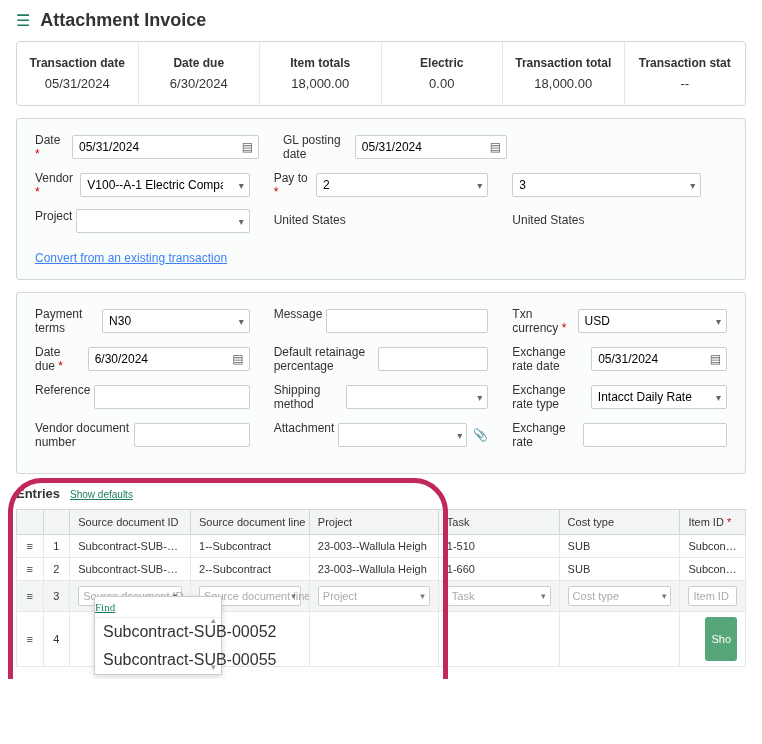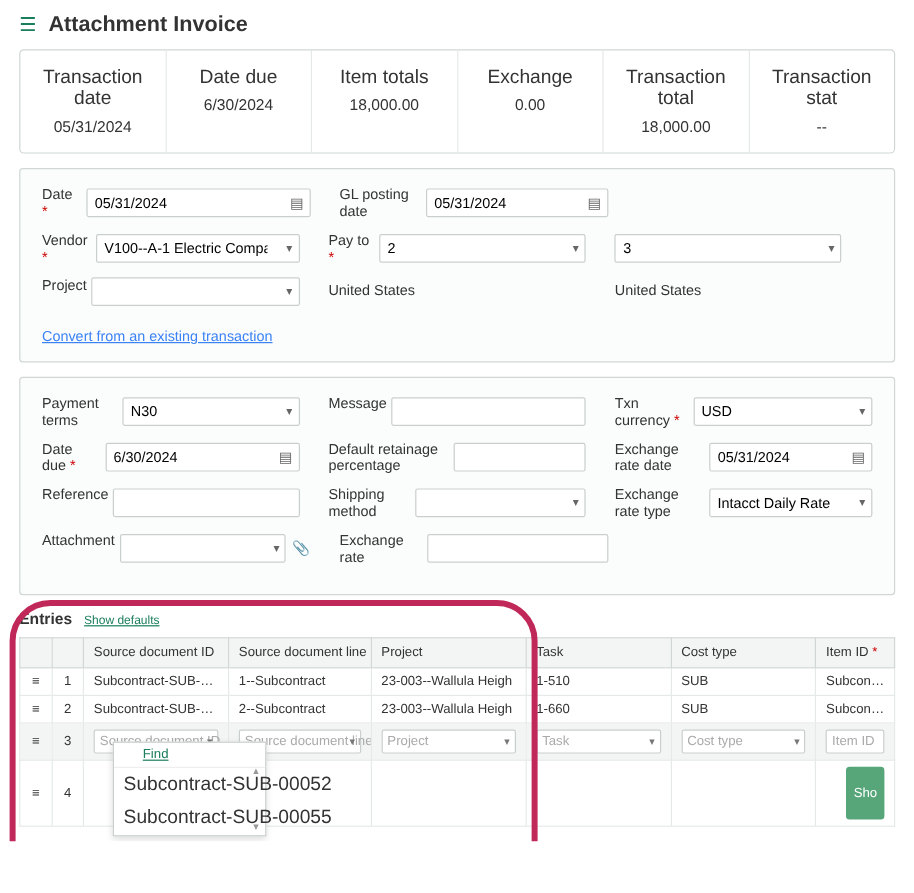--- a/index.html
+++ b/index.html
@@ -5,21 +5,21 @@
     * { box-sizing: border-box; margin: 0; padding: 0; }
     body { font-family: Arial, sans-serif; font-size: 12px; color: #333; background: #fff; width: 762px; overflow: hidden; }
     
     .header { display: flex; align-items: center; padding: 10px 16px; gap: 10px; }
     .header-icon { color: #1a7d5c; font-size: 16px; }
     .header-title { font-size: 18px; font-weight: 600; color: #333; }
     
     .summary-bar { display: flex; border: 1px solid #d0d7d5; border-radius: 4px; margin: 0 16px 12px; background: #fff; }
     .summary-item { flex: 1; padding: 14px 10px; text-align: center; border-right: 1px solid #e5eae8; }
     .summary-item:last-child { border-right: none; }
-    .summary-label { font-size: 16px; color: #333; margin-bottom: 6px; }
+    .summary-label { font-size: 12px; color: #333; margin-bottom: 6px; font-weight: bold; }
     .summary-value { font-size: 13px; color: #333; }
     
     .panel { border: 1px solid #d0d7d5; border-radius: 3px; margin: 0 16px 12px; padding: 14px 18px; background: #fbfcfc; }
     
     .field-row { display: flex; gap: 24px; margin-bottom: 10px; }
     .field { display: flex; flex-direction: row; gap: 4px; }
     .field.col1 { width: 224px; }
     .field.col2 { width: 224px; }
     .field.col3 { width: 224px; }
     .field-label { font-size: 12px; color: #333; }
@@ -54,21 +54,21 @@
     .col-task { width: 118px; }
     .col-cost { width: 118px; }
     .col-item { width: 64px; }
     
     .active-row td { background: #f3f5f4; }
     .cell-dropdown { display: flex; align-items: center; height: 20px; padding: 0 4px; border: 1px solid #c9cfcd; border-radius: 2px; background: #fff; font-size: 11px; color: #aaa; position: relative; }
     .cell-dropdown .dd { position: absolute; right: 4px; font-size: 9px; color: #777; }
     .show-btn { background: #56a67a; color: #fff; border: none; padding: 16px 6px; border-radius: 3px; font-size: 11px; cursor: pointer; }
     
     .dropdown-popup { position: absolute; left: 78px; top: 110px; width: 128px; background: #fff; border: 1px solid #c9cfcd; box-shadow: 0 2px 6px rgba(0,0,0,0.15); z-index: 10; }
-    .dd-find { padding: 4px 24px; color: #1a7d5c; text-decoration: underline; font-size: 11px; border-bottom: 1px solid #eee; cursor: pointer; }
+    .dd-find { padding: 4px 0; color: #1a7d5c; text-decoration: underline; font-size: 11px; border-bottom: 1px solid #eee; cursor: pointer; font-family: Liberation Serif, serif; }
     .dd-option { padding: 5px 8px; font-size: 16px; color: #333; white-space: nowrap; cursor: pointer; }
     .dd-scroll { position: absolute; right: 2px; top: 18px; bottom: 2px; width: 8px; }
     .dd-scroll::before { content: "▴"; position: absolute; top: 0; font-size: 9px; color: #999; }
     .dd-scroll::after { content: "▾"; position: absolute; bottom: 0; font-size: 9px; color: #999; }
     .th-req::after { content: " *"; color: #c00; }
   </style>
 </head>
 <body>
 
 <div class="header">
@@ -83,21 +83,21 @@
   </div>
   <div class="summary-item">
     <div class="summary-label">Date due</div>
     <div class="summary-value">6/30/2024</div>
   </div>
   <div class="summary-item">
     <div class="summary-label">Item totals</div>
     <div class="summary-value">18,000.00</div>
   </div>
   <div class="summary-item">
-    <div class="summary-label">Exchange</div>
+    <div class="summary-label">Electric</div>
     <div class="summary-value">0.00</div>
   </div>
   <div class="summary-item">
     <div class="summary-label">Transaction total</div>
     <div class="summary-value">18,000.00</div>
   </div>
   <div class="summary-item">
     <div class="summary-label">Transaction stat</div>
     <div class="summary-value">--</div>
   </div>
@@ -221,20 +221,26 @@
       </div>
     <div class="field col3">
         <span class="field-label">Exchange rate type</span>
       <div class="input-wrap">
           <input class="text-input with-icon" value="Intacct Daily Rate" style="">
           <span class="dropdown-icon">▾</span>
         </div>
       </div>
   </div>
   <div class="field-row">
+    <div class="field col1">
+        <span class="field-label">Vendor document number</span>
+      <div class="input-wrap">
+          <input class="text-input" value="" style="">
+        </div>
+      </div>
     <div class="field col2">
         <span class="field-label">Attachment</span>
       <div class="input-wrap">
           <input class="text-input with-icon" style="width: calc(100% - 20px);" value="">
           <span class="dropdown-icon" style="right:26px">▾</span>
           <span class="attach-icon">📎</span>
         </div>
       </div>
     <div class="field col3">
         <span class="field-label">Exchange rate</span>

